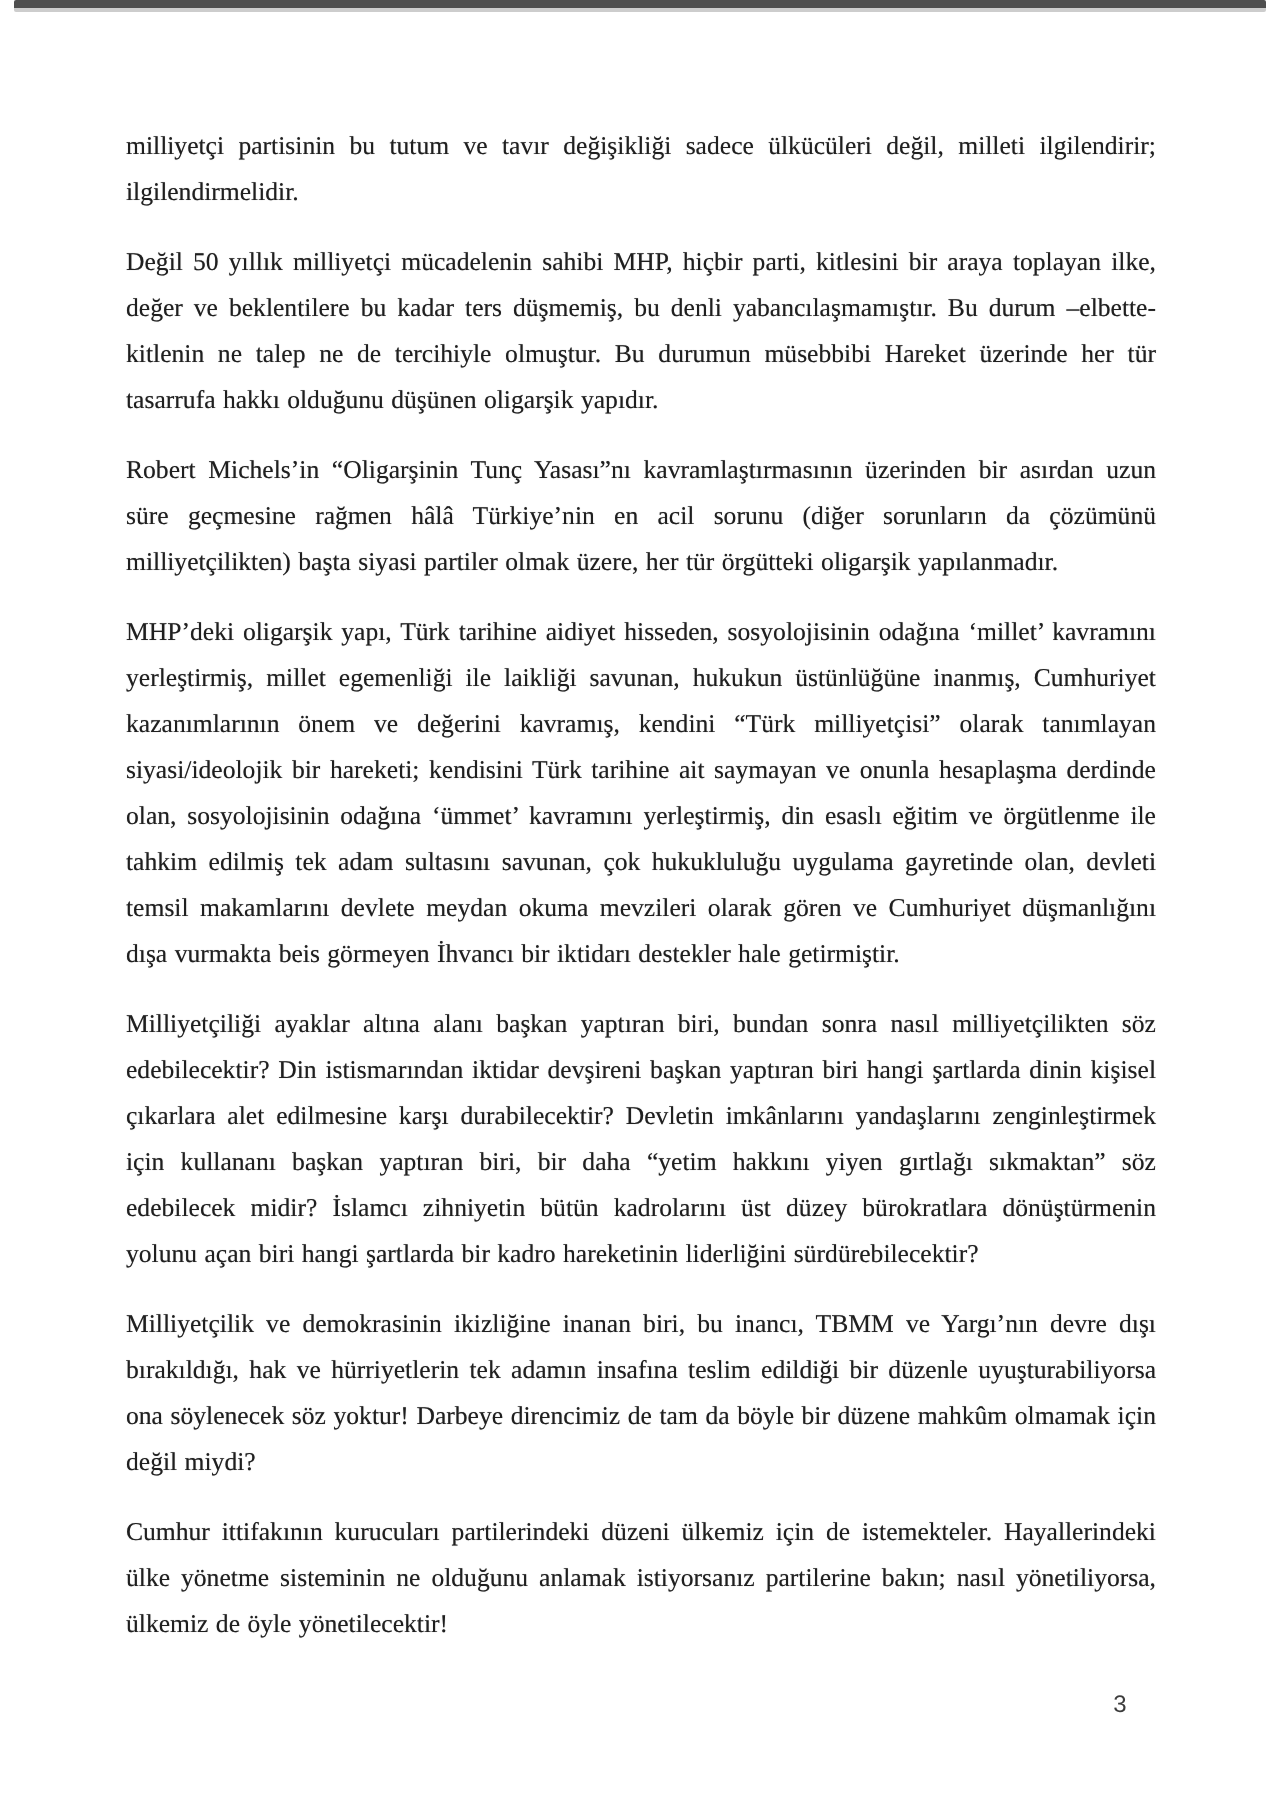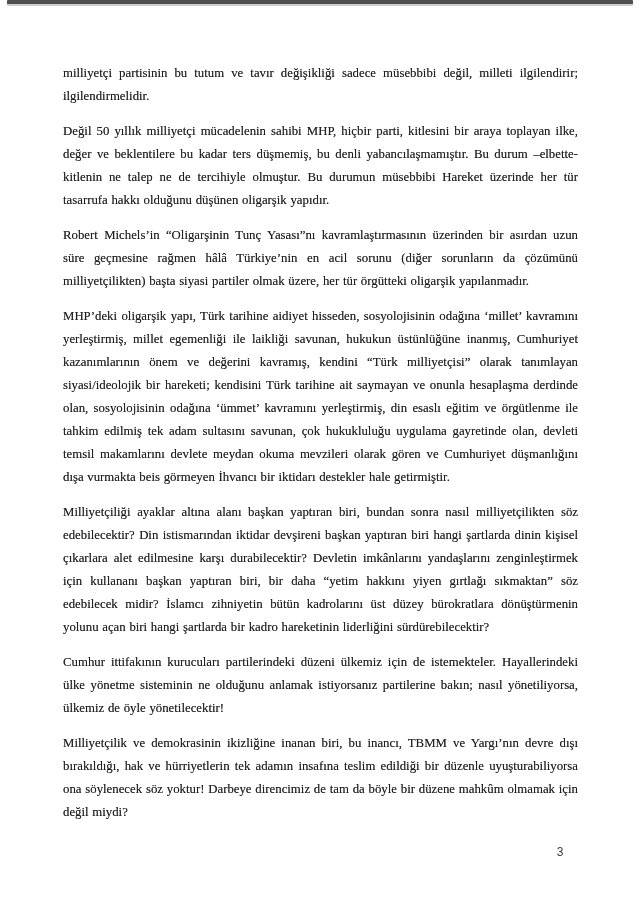--- a/index.html
+++ b/index.html
@@ -50,23 +50,23 @@
     color: #3c3c3c;
   }
 </style>
 </head>
 <body>
 
 <div class="page-wrap">
   <div class="top-edge"></div>
 
   <div class="content">
-    <p class="para">milliyetçi partisinin bu tutum ve tavır değişikliği sadece müsebbibi değil, milleti ilgilendirir; ilgilendirmelidir.</p>
+    <p class="para">milliyetçi partisinin bu tutum ve tavır değişikliği sadece ülkücüleri değil, milleti ilgilendirir; ilgilendirmelidir.</p>
     <p class="para">Değil 50 yıllık milliyetçi mücadelenin sahibi MHP, hiçbir parti, kitlesini bir araya toplayan ilke, değer ve beklentilere bu kadar ters düşmemiş, bu denli yabancılaşmamıştır. Bu durum –elbette- kitlenin ne talep ne de tercihiyle olmuştur. Bu durumun müsebbibi Hareket üzerinde her tür tasarrufa hakkı olduğunu düşünen oligarşik yapıdır.</p>
     <p class="para">Robert Michels’in “Oligarşinin Tunç Yasası”nı kavramlaştırmasının üzerinden bir asırdan uzun süre geçmesine rağmen hâlâ Türkiye’nin en acil sorunu (diğer sorunların da çözümünü milliyetçilikten) başta siyasi partiler olmak üzere, her tür örgütteki oligarşik yapılanmadır.</p>
     <p class="para">MHP’deki oligarşik yapı, Türk tarihine aidiyet hisseden, sosyolojisinin odağına ‘millet’ kavramını yerleştirmiş, millet egemenliği ile laikliği savunan, hukukun üstünlüğüne inanmış, Cumhuriyet kazanımlarının önem ve değerini kavramış, kendini “Türk milliyetçisi” olarak tanımlayan siyasi/ideolojik bir hareketi; kendisini Türk tarihine ait saymayan ve onunla hesaplaşma derdinde olan, sosyolojisinin odağına ‘ümmet’ kavramını yerleştirmiş, din esaslı eğitim ve örgütlenme ile tahkim edilmiş tek adam sultasını savunan, çok hukukluluğu uygulama gayretinde olan, devleti temsil makamlarını devlete meydan okuma mevzileri olarak gören ve Cumhuriyet düşmanlığını dışa vurmakta beis görmeyen İhvancı bir iktidarı destekler hale getirmiştir.</p>
     <p class="para">Milliyetçiliği ayaklar altına alanı başkan yaptıran biri, bundan sonra nasıl milliyetçilikten söz edebilecektir? Din istismarından iktidar devşireni başkan yaptıran biri hangi şartlarda dinin kişisel çıkarlara alet edilmesine karşı durabilecektir? Devletin imkânlarını yandaşlarını zenginleştirmek için kullananı başkan yaptıran biri, bir daha “yetim hakkını yiyen gırtlağı sıkmaktan” söz edebilecek midir? İslamcı zihniyetin bütün kadrolarını üst düzey bürokratlara dönüştürmenin yolunu açan biri hangi şartlarda bir kadro hareketinin liderliğini sürdürebilecektir?</p>
+    <p class="para">Milliyetçilik ve demokrasinin ikizliğine inanan biri, bu inancı, TBMM ve Yargı’nın devre dışı bırakıldığı, hak ve hürriyetlerin tek adamın insafına teslim edildiği bir düzenle uyuşturabiliyorsa ona söylenecek söz yoktur! Darbeye direncimiz de tam da böyle bir düzene mahkûm olmamak için değil miydi?</p>
     <p class="para">Cumhur ittifakının kurucuları partilerindeki düzeni ülkemiz için de istemekteler. Hayallerindeki ülke yönetme sisteminin ne olduğunu anlamak istiyorsanız partilerine bakın; nasıl yönetiliyorsa, ülkemiz de öyle yönetilecektir!</p>
-    <p class="para">Milliyetçilik ve demokrasinin ikizliğine inanan biri, bu inancı, TBMM ve Yargı’nın devre dışı bırakıldığı, hak ve hürriyetlerin tek adamın insafına teslim edildiği bir düzenle uyuşturabiliyorsa ona söylenecek söz yoktur! Darbeye direncimiz de tam da böyle bir düzene mahkûm olmamak için değil miydi?</p>
   </div>
 
   <div class="page-number">3</div>
 </div>
 
 </body></html>

